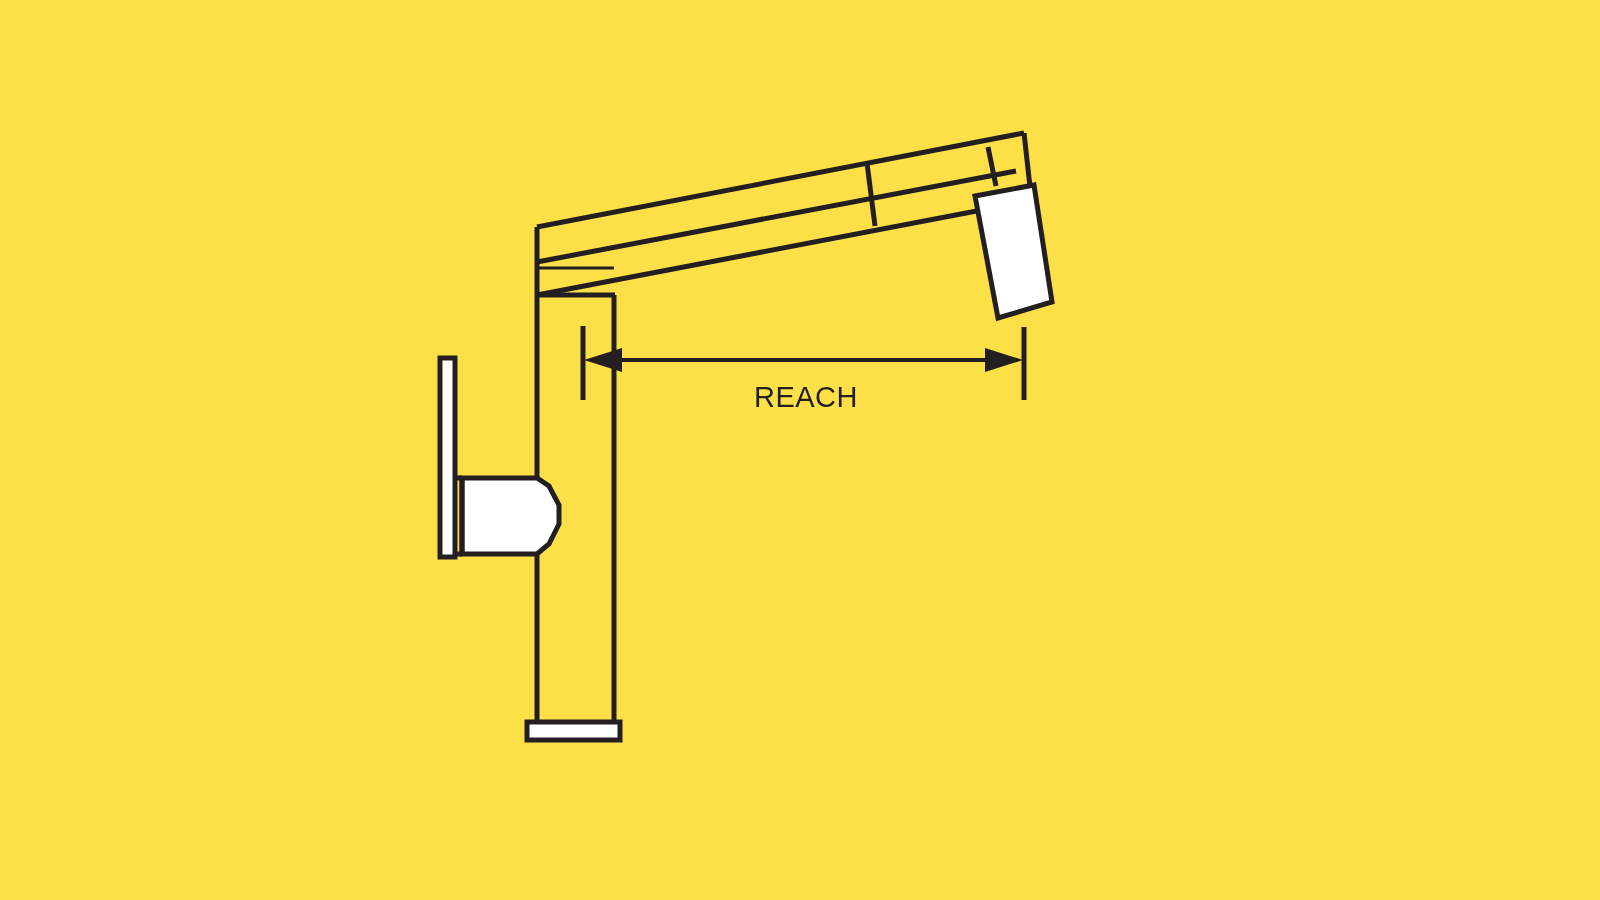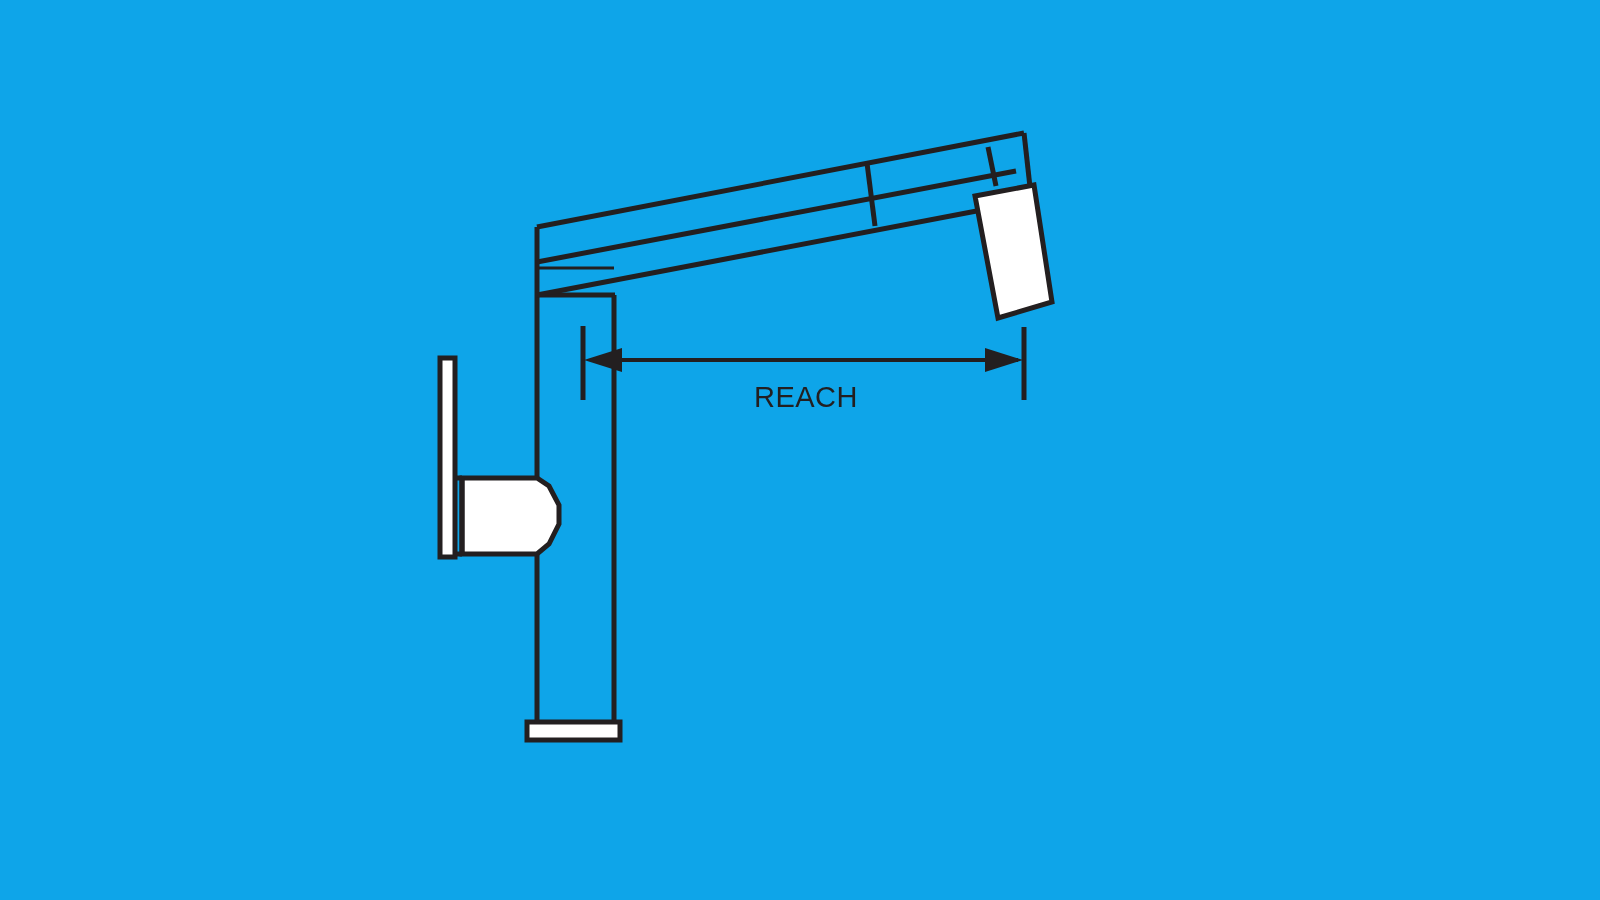--- a/index.html
+++ b/index.html
@@ -43,21 +43,21 @@
     font-family: "Liberation Sans", sans-serif;
     font-size: 29px;
     font-weight: 400;
     letter-spacing: 0.5px;
     fill: #231f20;
   }
 </style>
 </head>
 <body>
 
-<div id="drawing-root" style="background: #0ea5e9;">
+<div id="drawing-root" style="background: #fde047;">
 
   <svg id="faucet-svg" viewBox="0 0 1600 900" xmlns="http://www.w3.org/2000/svg">
 
     <g>
       <rect class="face" x="527" y="722" width="93" height="18" stroke-width="5"></rect>
     </g>
 
     <g>
       <line class="ln" x1="537" y1="295" x2="537" y2="724" stroke-width="5"></line>
       <line class="ln" x1="614" y1="295" x2="614" y2="724" stroke-width="5"></line>

